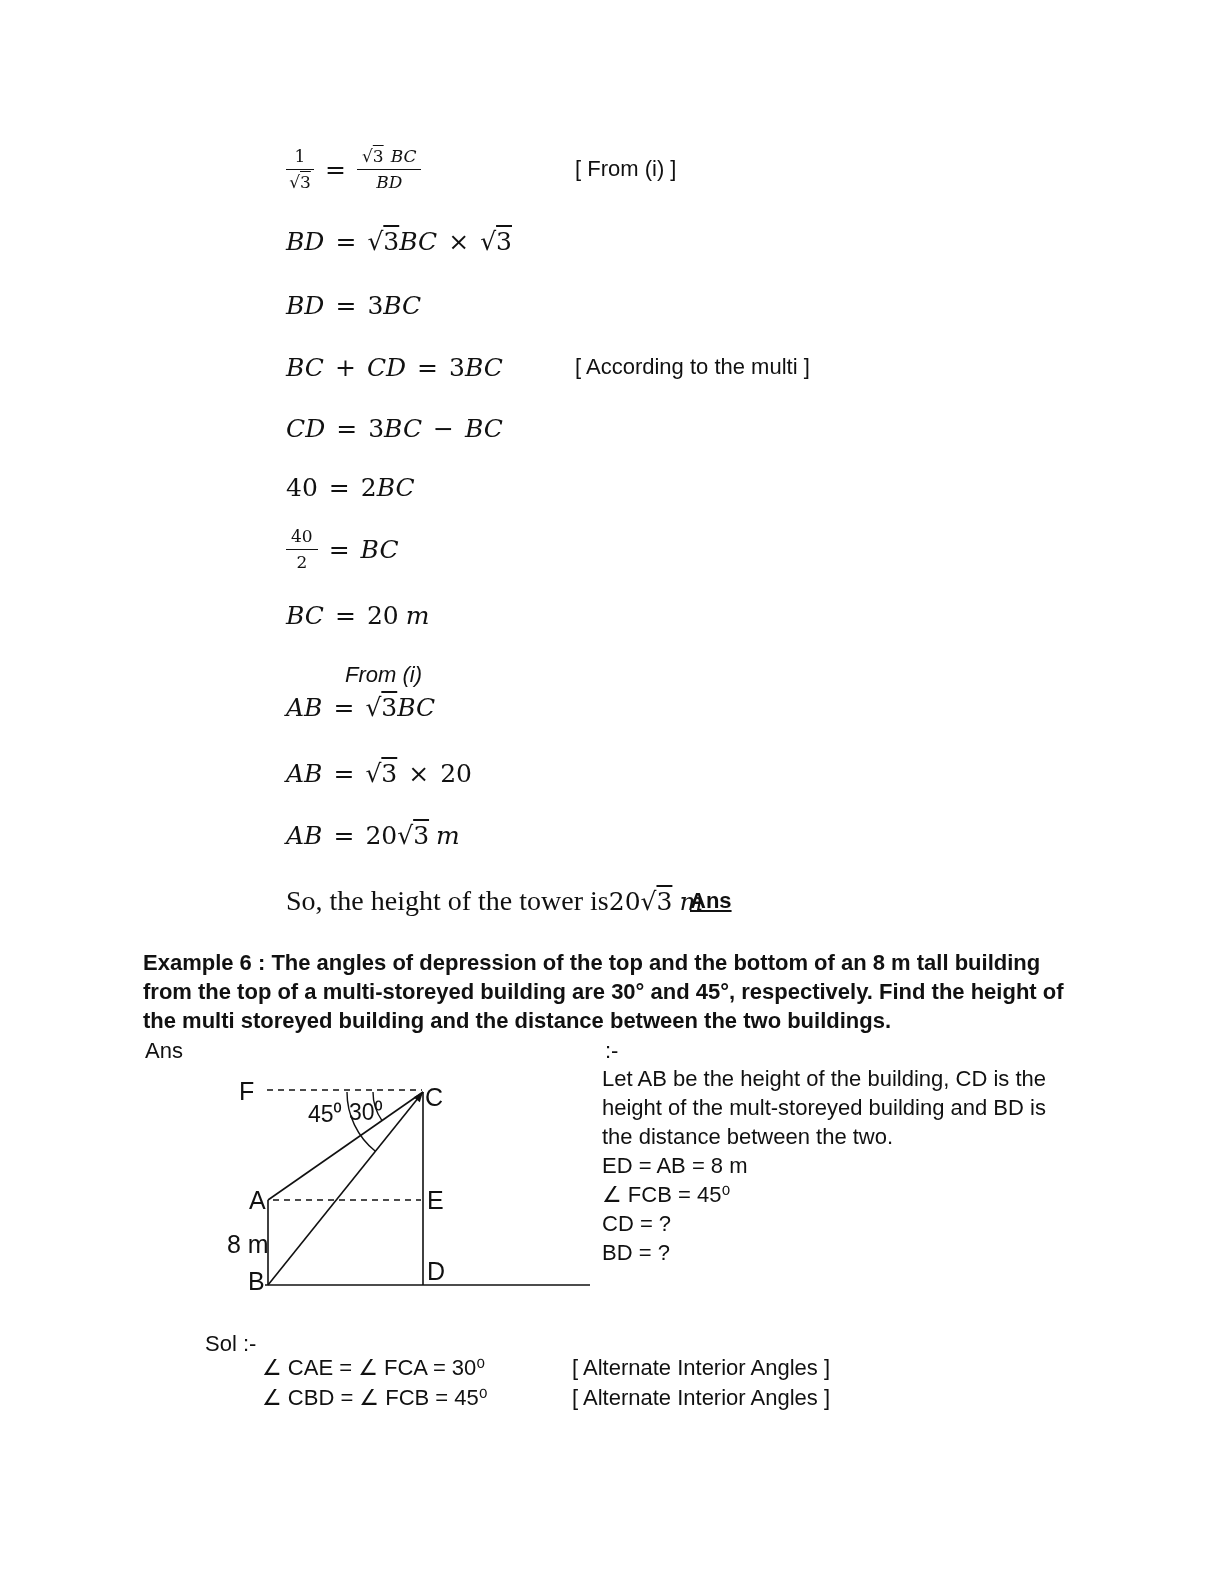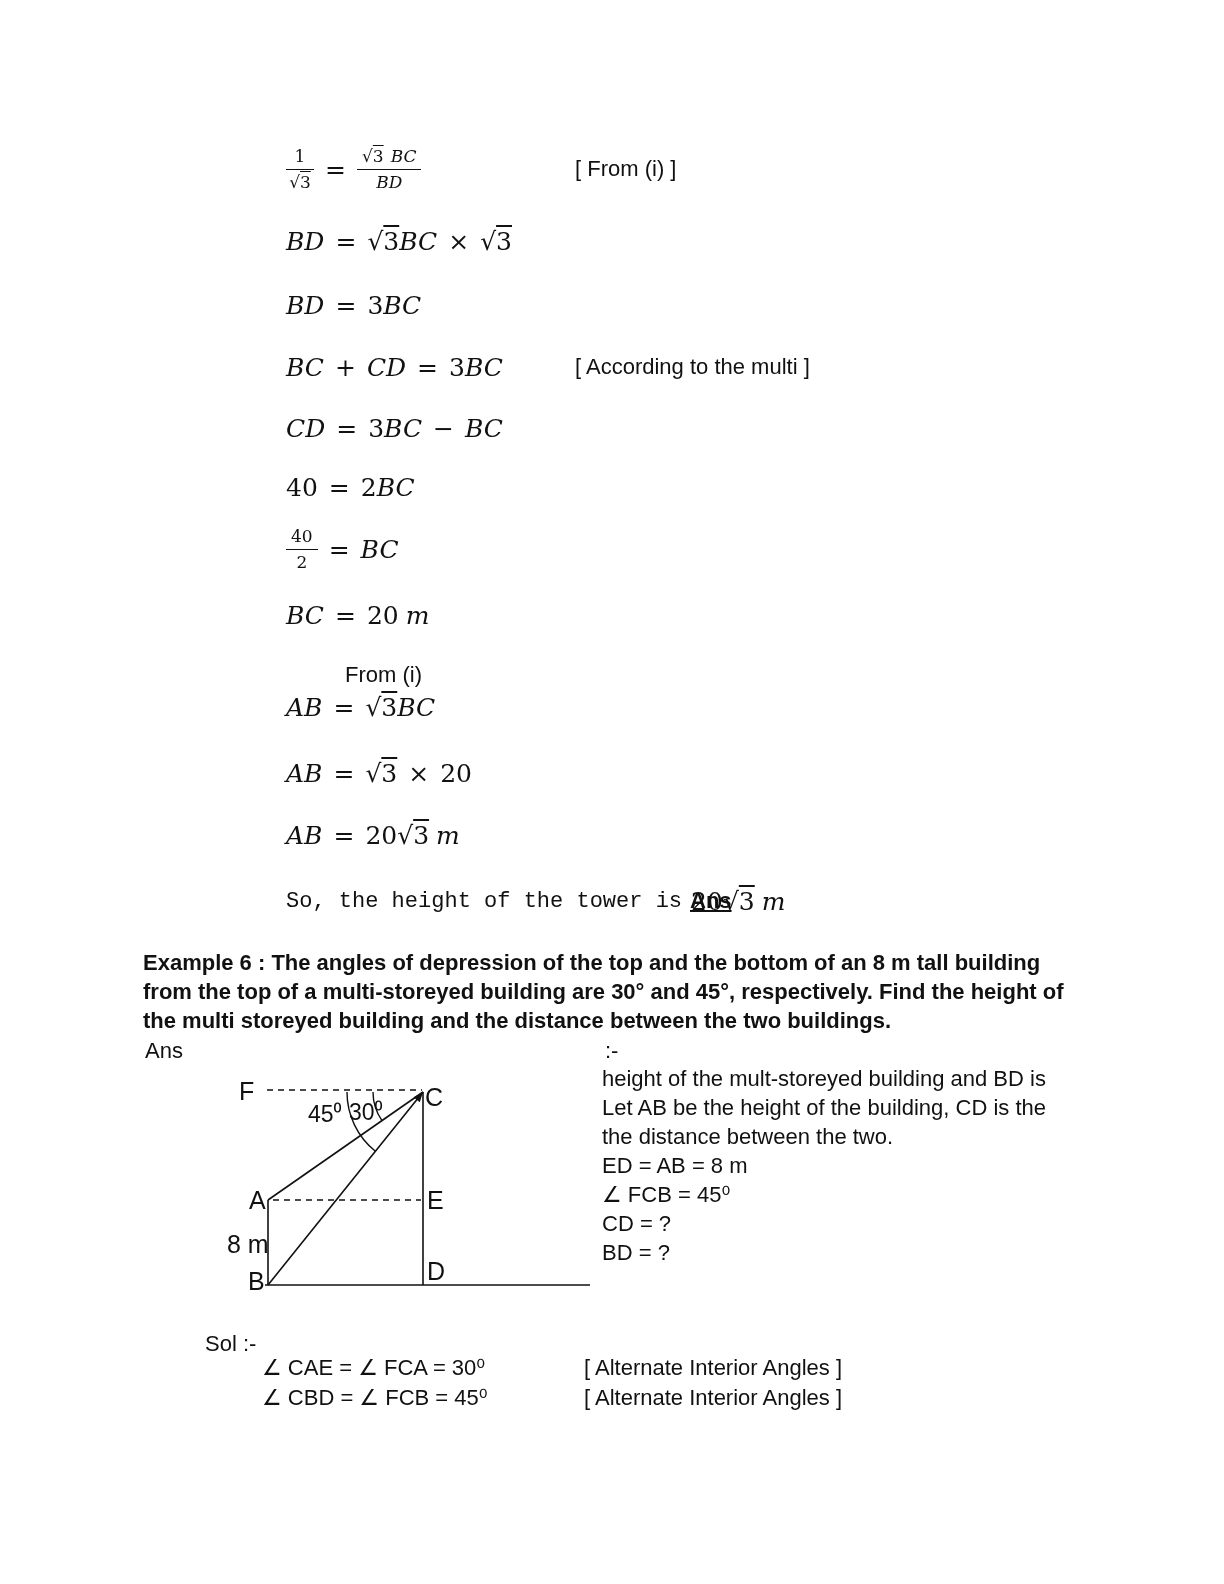--- a/index.html
+++ b/index.html
@@ -12,21 +12,21 @@
   .eq-line {
     position:absolute; left:286px; height:30px;
     display:flex; align-items:center;
     font-family:"DejaVu Serif","Liberation Serif",serif;
     font-size:25px; color:#111; white-space:nowrap;
   }
   .tk-i  { font-style:italic; }
   .tk-n  { font-style:normal; }
   .tk-op { font-style:normal; margin:0 11px; }
   .tk-sp { display:inline-block; width:7px; }
-  .tk-txt{ font-family:Liberation Mono, monospace; font-size:22px; font-style:normal; margin-right:9px; }
+  .tk-txt{ font-family:Liberation Serif, serif; font-size:28px; font-style:normal; }
   .tk-sqrt { font-style:normal; white-space:nowrap; }
   .tk-sqrt .rad-c { text-decoration:overline; }
   .frac {
     display:inline-flex; flex-direction:column; align-items:center;
     font-size:17px; vertical-align:middle; text-align:center; line-height:1.2;
   }
   .frac .fnum { display:flex; align-items:flex-end; justify-content:center;
     border-bottom:1.5px solid #111; padding:0 5px 2px; min-width:28px; }
   .frac .fden { display:flex; justify-content:center; padding-top:2px; }
   .eq-note {
@@ -36,21 +36,21 @@
   .ans-label {
     position:absolute; top:50%; transform:translateY(-50%);
     font-family:"Liberation Sans",sans-serif; font-size:22px; font-weight:bold;
     font-style:normal; text-decoration:underline;
   }
   
   .sans { position:absolute; font-size:22px; white-space:nowrap; color:#111; }
   .bold { font-weight:bold; }
   .tline { line-height:29px; white-space:nowrap; }
   .sol-line { position:relative; line-height:29.5px; white-space:nowrap; }
-  .sol-note { position:absolute; left:310px; top:0; white-space:nowrap;margin-left:12px; }
+  .sol-note { position:absolute; left:310px; top:0; white-space:nowrap; }
   
   .diagram { position:absolute; left:215px; top:1050px; }
   .diagram text { font-family:"Liberation Sans",sans-serif; fill:#111; }
   .dg-line { stroke:#111; stroke-width:1.6; fill:none; }
   .dg-dash { stroke:#111; stroke-width:1.6; fill:none; stroke-dasharray:6 5; }
   .dg-arc  { stroke:#111; stroke-width:1.4; fill:none; }
 </style>
 </head>
 <body>
 
@@ -128,21 +128,21 @@
         <span class="tk-op">=</span>
         <span class="tk-i">BC</span>
       </div>
       <div class="eq-line" style="top: 600px;">
         <span class="tk-i">BC</span>
         <span class="tk-op">=</span>
         <span class="tk-n">20</span>
         <span class="tk-sp">&nbsp;</span>
         <span class="tk-i">m</span>
       </div>
-      <div class="sans" style="left: 345px; top: 662px;">From (i)</div>
+      <div class="sans" style="left: 345px; top: 662px; font-style: italic;">From (i)</div>
       <div class="eq-line" style="top: 692px;">
         <span class="tk-i">AB</span>
         <span class="tk-op">=</span>
         <span class="tk-sqrt"><span>√</span><span class="rad-c">3</span></span>
         <span class="tk-i">BC</span>
       </div>
       <div class="eq-line" style="top: 758px;">
         <span class="tk-i">AB</span>
         <span class="tk-op">=</span>
         <span class="tk-sqrt"><span>√</span><span class="rad-c">3</span></span>
@@ -202,22 +202,22 @@
     <text x="34" y="159" font-size="25">A</text>
     <text x="212" y="159" font-size="25">E</text>
     <text x="33" y="240" font-size="25">B</text>
     <text x="212" y="230" font-size="25">D</text>
     <text x="12" y="203" font-size="25">8 m</text>
     <text x="93" y="72" font-size="23">45⁰</text>
     <text x="134" y="70" font-size="23">30⁰</text>
   </svg>
 
   <div class="sans" style="left:602px; top:1064px;">
+      <div class="tline">Let AB be the height of the building, CD is the</div>
       <div class="tline">height of the mult-storeyed building and BD is</div>
-      <div class="tline">Let AB be the height of the building, CD is the</div>
       <div class="tline">the distance between the two.</div>
       <div class="tline">ED = AB = 8 m</div>
       <div class="tline">∠ FCB = 45⁰</div>
       <div class="tline">CD = ?</div>
       <div class="tline">BD = ?</div>
     </div>
 
   <div class="sans" style="left:205px; top:1331px;">Sol :-</div>
 
   <div class="sans" style="left:262px; top:1353px;">

